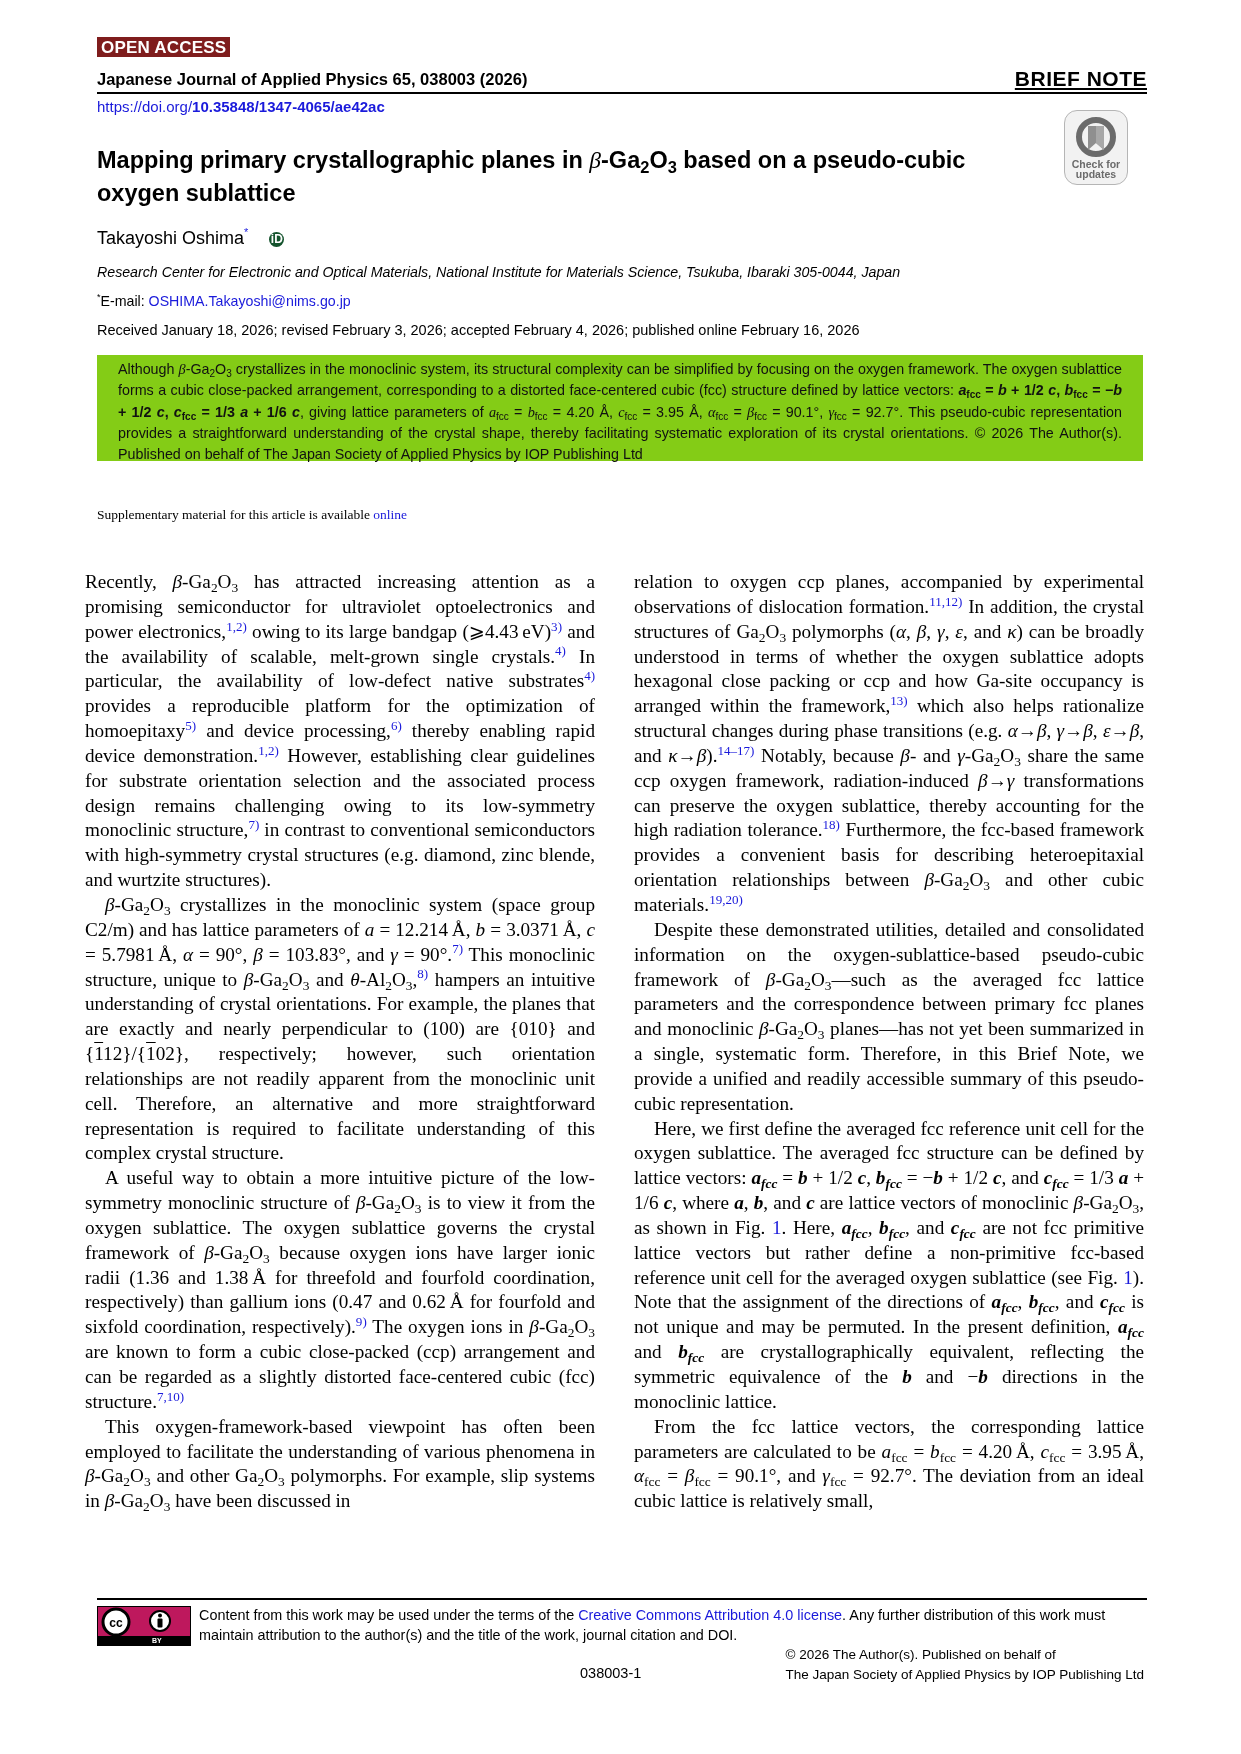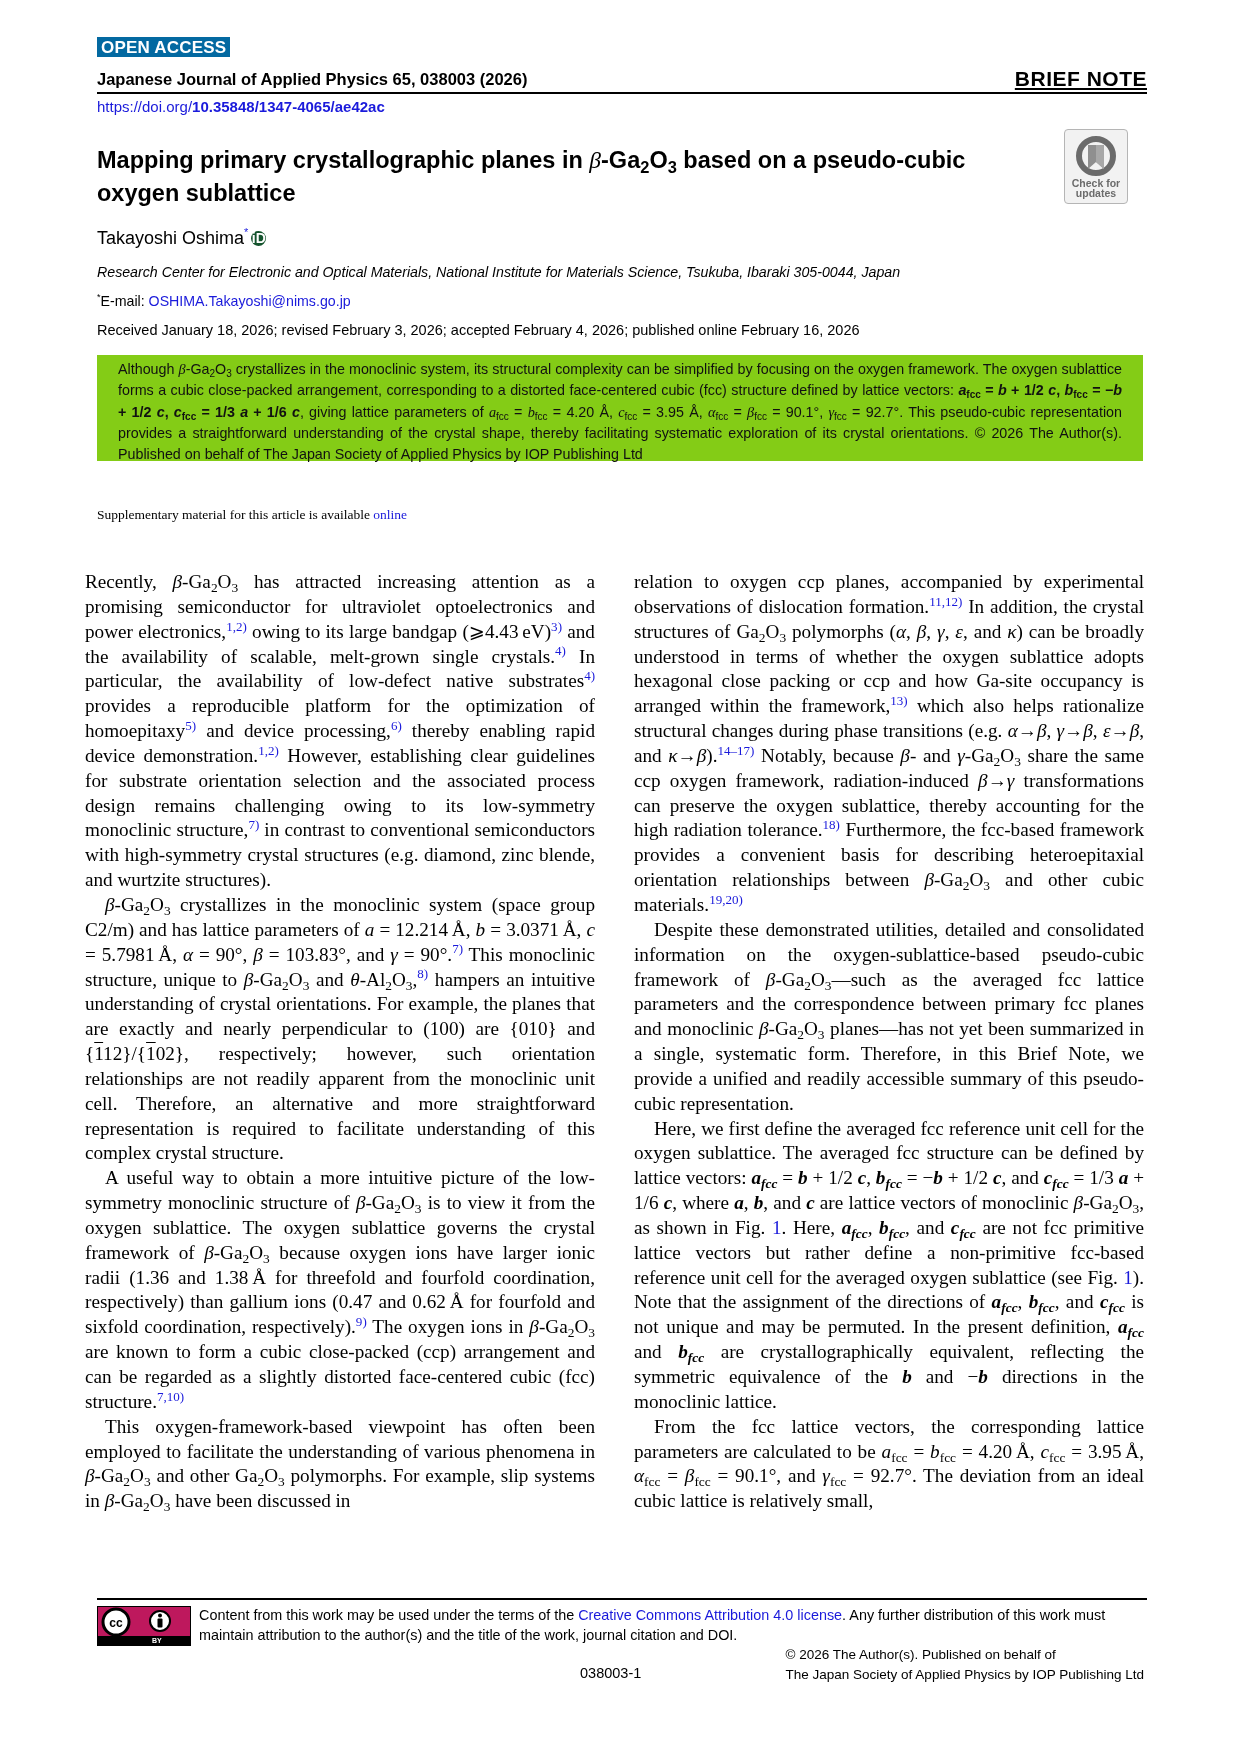--- a/index.html
+++ b/index.html
@@ -3,38 +3,38 @@
 <meta charset="utf-8">
 <style>
   html, body { margin:0; padding:0; background:#ffffff; }
   body { width:1241px; height:1754px; position:relative; overflow:hidden; color:#000; }
   .sans { font-family: "Liberation Sans", "DejaVu Sans", sans-serif; }
   .serif { font-family: "Liberation Serif", "DejaVu Serif", serif; }
   a, .link { color:#1a1adb; text-decoration:none;margin-top:10px; }
   .cite { color:#1a1adb; font-size:0.68em; vertical-align:0.55em; line-height:0; }
   sub { font-size:0.7em; vertical-align:-0.3em; line-height:0; }
 
-  #open-access { position:absolute; left:97px; top:37px; background:#0369a1; color:#fff;
+  #open-access { position:absolute; left:97px; top:37px; background:#7f1d1d; color:#fff;
     font-weight:bold; font-size:17px; padding:1px 4px 0 4px; letter-spacing:0.2px; line-height:19px; }
   #journal-line { position:absolute; left:97px; top:70px; font-size:16.5px;font-weight:bold; }
   #brief-note { position:absolute; right:94px; top:67px; font-size:21px; font-weight:900; letter-spacing:0.5px;text-decoration:underline; }
   #header-rule { position:absolute; left:97px; top:92px; width:1050px; height:2px; background:#000; }
   #doi-line { position:absolute; left:97px; top:98px; font-size:15px; }
   #doi-line .doi-bold { font-weight:bold; }
 
   #check-updates { position:absolute; left:1064px; top:110px; width:62px; height:73px; border:1px solid #b5b5b5;
-    border-radius:4px; background:#f2f2f2; display:flex; flex-direction:column; align-items:center;margin-top:19px; }
+    border-radius:13px; background:#f2f2f2; display:flex; flex-direction:column; align-items:center; }
   #check-updates svg { margin-top:5px; }
   #check-updates .cu-label { font-size:10.5px; font-weight:bold; color:#6b6b6b; line-height:10px; text-align:center; margin-top:1px; }
 
   #title { position:absolute; left:97px; top:144px; width:920px; font-size:23.5px; font-weight:bold; line-height:33px; }
   #authors { position:absolute; left:97px; top:226px; font-size:18px; }
   #authors .star { font-size:11px; vertical-align:8px; color:#1a1adb; }
   #orcid { display:inline-block; width:15px; height:15px; border-radius:50%; background:#14532d; color:#fff;
-    font-size:14px; font-weight:bold; text-align:center; line-height:15px; vertical-align:1px; margin-left:3px; }
+    font-size:12px; font-weight:bold; text-align:center; line-height:15px; vertical-align:1px; margin-left:21px; }
   #affiliation { position:absolute; left:97px; top:264px; font-size:14.2px; font-style:italic; }
   #email-line { position:absolute; left:97px; top:292px; font-size:14.2px; }
   #email-line .star { font-size:9px; vertical-align:6px; }
   #dates { position:absolute; left:97px; top:322px; font-size:14.5px; }
 
   #abstract-box { position:absolute; left:97px; top:355px; width:1046px; height:106px; background:#84cc16; }
   #abstract-text { position:absolute; left:21px; top:4px; width:1004px; font-size:14.3px; line-height:21.3px;
     text-align:justify; color:#111; }
 
   #supp { position:absolute; left:97px; top:507px; font-size:13.5px; }

